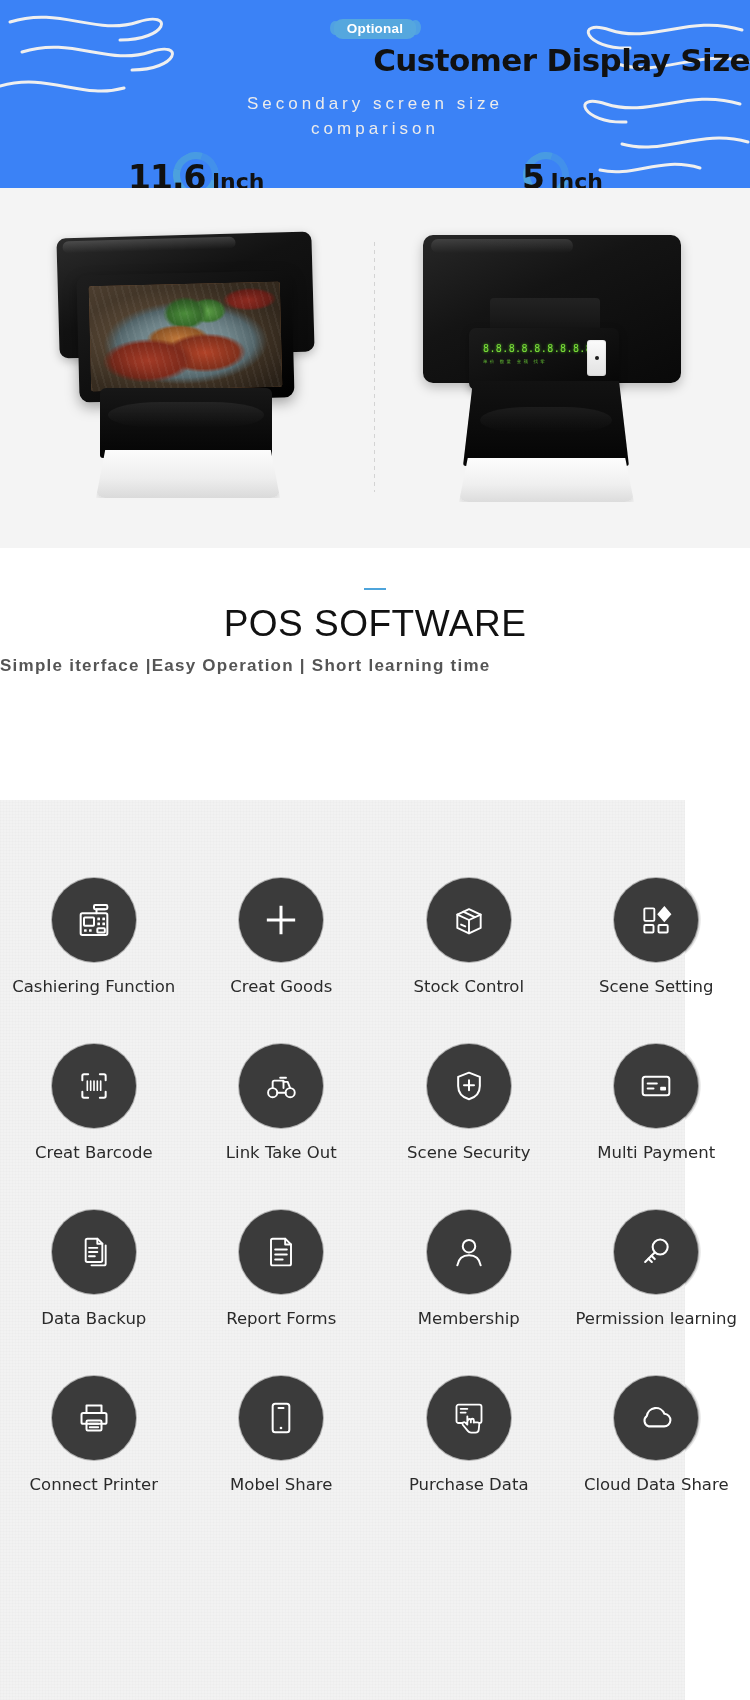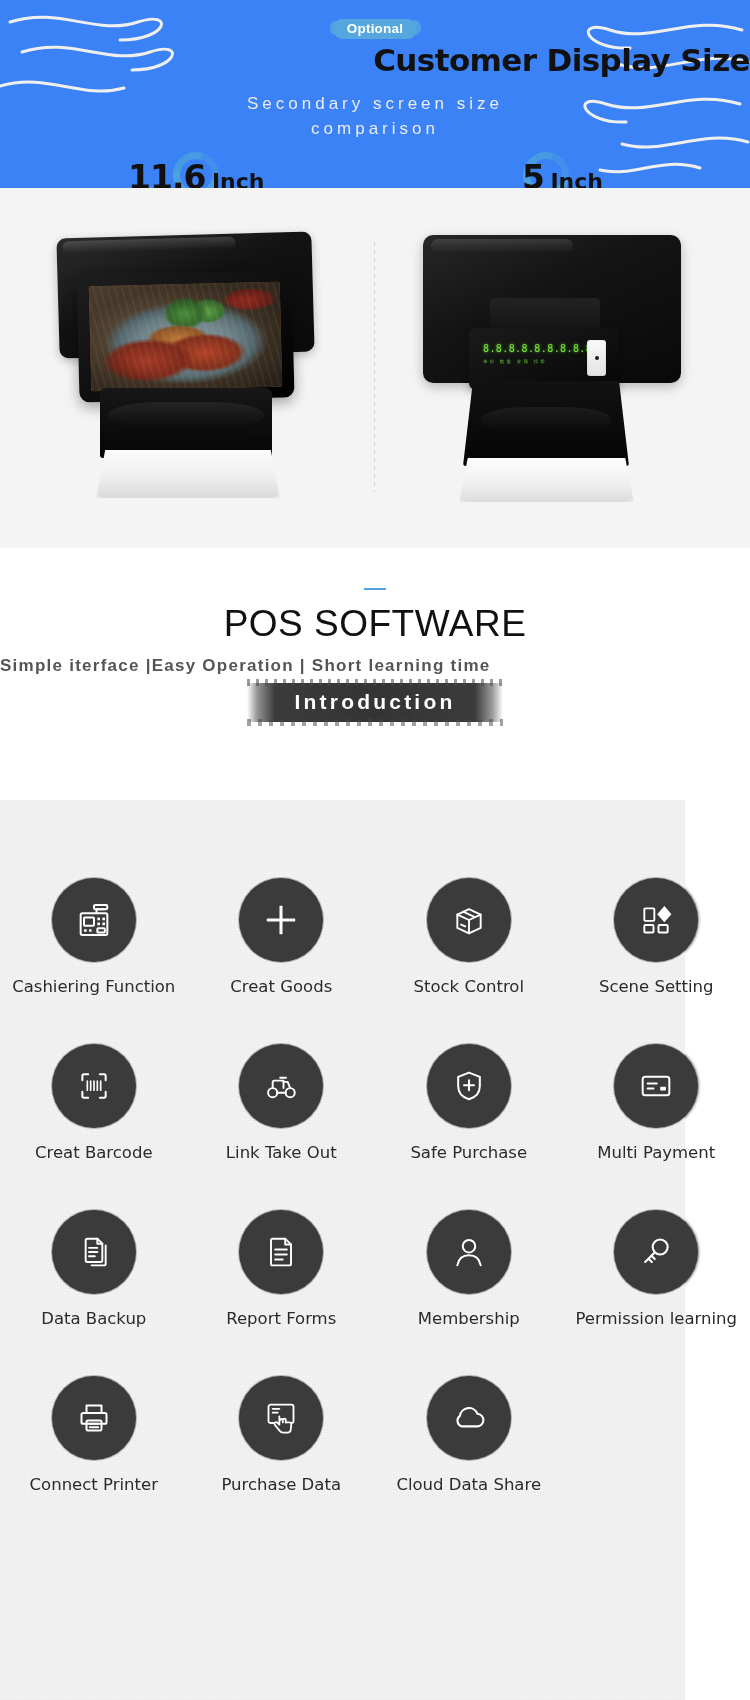--- a/index.html
+++ b/index.html
@@ -372,25 +372,20 @@
     </div>
     <div class="u2-neck"></div>
     <div class="u2-base"></div>
   </div>
 </div>
 
 <div class="sw-section">
   <div class="blue-dash"></div>
   <div class="sw-title">POS SOFTWARE</div>
   <div class="sw-sub">Simple iterface |Easy Operation | Short learning time</div>
-  <div class="intro-wrap">
-    <span class="intro-brush">
-      <span class="intro-text">Introduction</span>
-    </span>
-  </div>
 </div>
 
 <div class="grid-section">
   <div class="grid">
 
     <div class="cell">
       <div class="circ">
         <svg viewBox="0 0 48 48" fill="none" stroke="#fff" stroke-width="2.4" stroke-linecap="round" stroke-linejoin="round">
           <rect x="8" y="16" width="32" height="26" rx="2"></rect>
           <rect x="12" y="21" width="12" height="10" rx="1"></rect>
@@ -468,21 +463,21 @@
       <div class="cap">Link Take Out</div>
     </div>
 
     <div class="cell">
       <div class="circ">
         <svg viewBox="0 0 48 48" fill="none" stroke="#fff" stroke-width="2.4" stroke-linecap="round" stroke-linejoin="round">
           <path d="M24 8l13 5v11c0 8.5-5.6 13.8-13 16-7.4-2.2-13-7.5-13-16V13z"></path>
           <path d="M24 17v12M18 23h12"></path>
         </svg>
       </div>
-      <div class="cap">Safe Purchase</div>
+      <div class="cap">Scene Security</div>
     </div>
 
     <div class="cell">
       <div class="circ">
         <svg viewBox="0 0 48 48" fill="none" stroke="#fff" stroke-width="2.4" stroke-linecap="round" stroke-linejoin="round">
           <rect x="8" y="13" width="32" height="22" rx="3"></rect>
           <path d="M14 21h11M14 27h7"></path>
           <rect x="29" y="25" width="7" height="4.5" rx="1" fill="#fff" stroke="none"></rect>
         </svg>
       </div>
@@ -538,20 +533,30 @@
         <svg viewBox="0 0 48 48" fill="none" stroke="#fff" stroke-width="2.4" stroke-linecap="round" stroke-linejoin="round">
           <path d="M15 18V9h18v9"></path>
           <rect x="9" y="18" width="30" height="13" rx="2"></rect>
           <rect x="15" y="27" width="18" height="12" rx="1.5"></rect>
           <path d="M19 31h10M19 35h10"></path>
         </svg>
       </div>
       <div class="cap">Connect Printer</div>
     </div>
 
+    <div class="cell">
+      <div class="circ">
+        <svg viewBox="0 0 48 48" fill="none" stroke="#fff" stroke-width="2.4" stroke-linecap="round" stroke-linejoin="round">
+          <rect x="14" y="7" width="20" height="34" rx="3"></rect>
+          <path d="M21 12h6"></path>
+          <circle cx="24" cy="36" r="1.6" fill="#fff" stroke="none"></circle>
+        </svg>
+      </div>
+      <div class="cap">Mobel Share</div>
+    </div>
 
     <div class="cell">
       <div class="circ">
         <svg viewBox="0 0 48 48" fill="none" stroke="#fff" stroke-width="2.2" stroke-linecap="round" stroke-linejoin="round">
           <rect x="9" y="8" width="30" height="22" rx="2.5"></rect>
           <path d="M14 13h8M14 17.5h6"></path>
           <path d="M22 22v10l-2.5-2.5a2 2 0 00-3 2.6l6 7.4c1 1.3 2.4 2 4 2h5.2a4 4 0 004-3.6l.6-6.4a2 2 0 00-2-2.2h-4.6" fill="#3b3b3b"></path>
           <path d="M26.2 29.3V27a1.8 1.8 0 00-3.6 0M29.8 29.3v-2.6a1.8 1.8 0 00-3.6 0"></path>
         </svg>
       </div>

